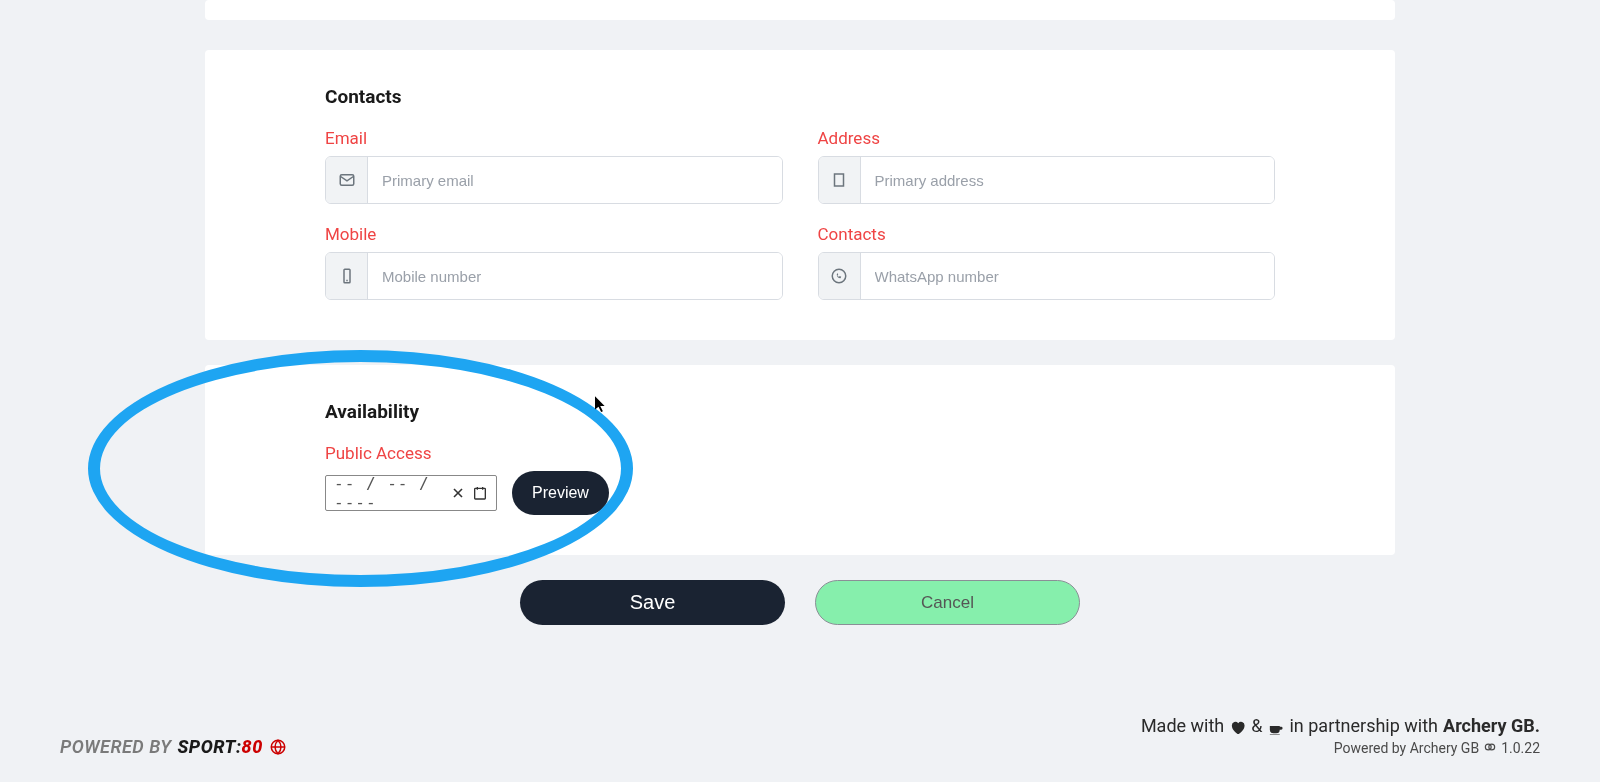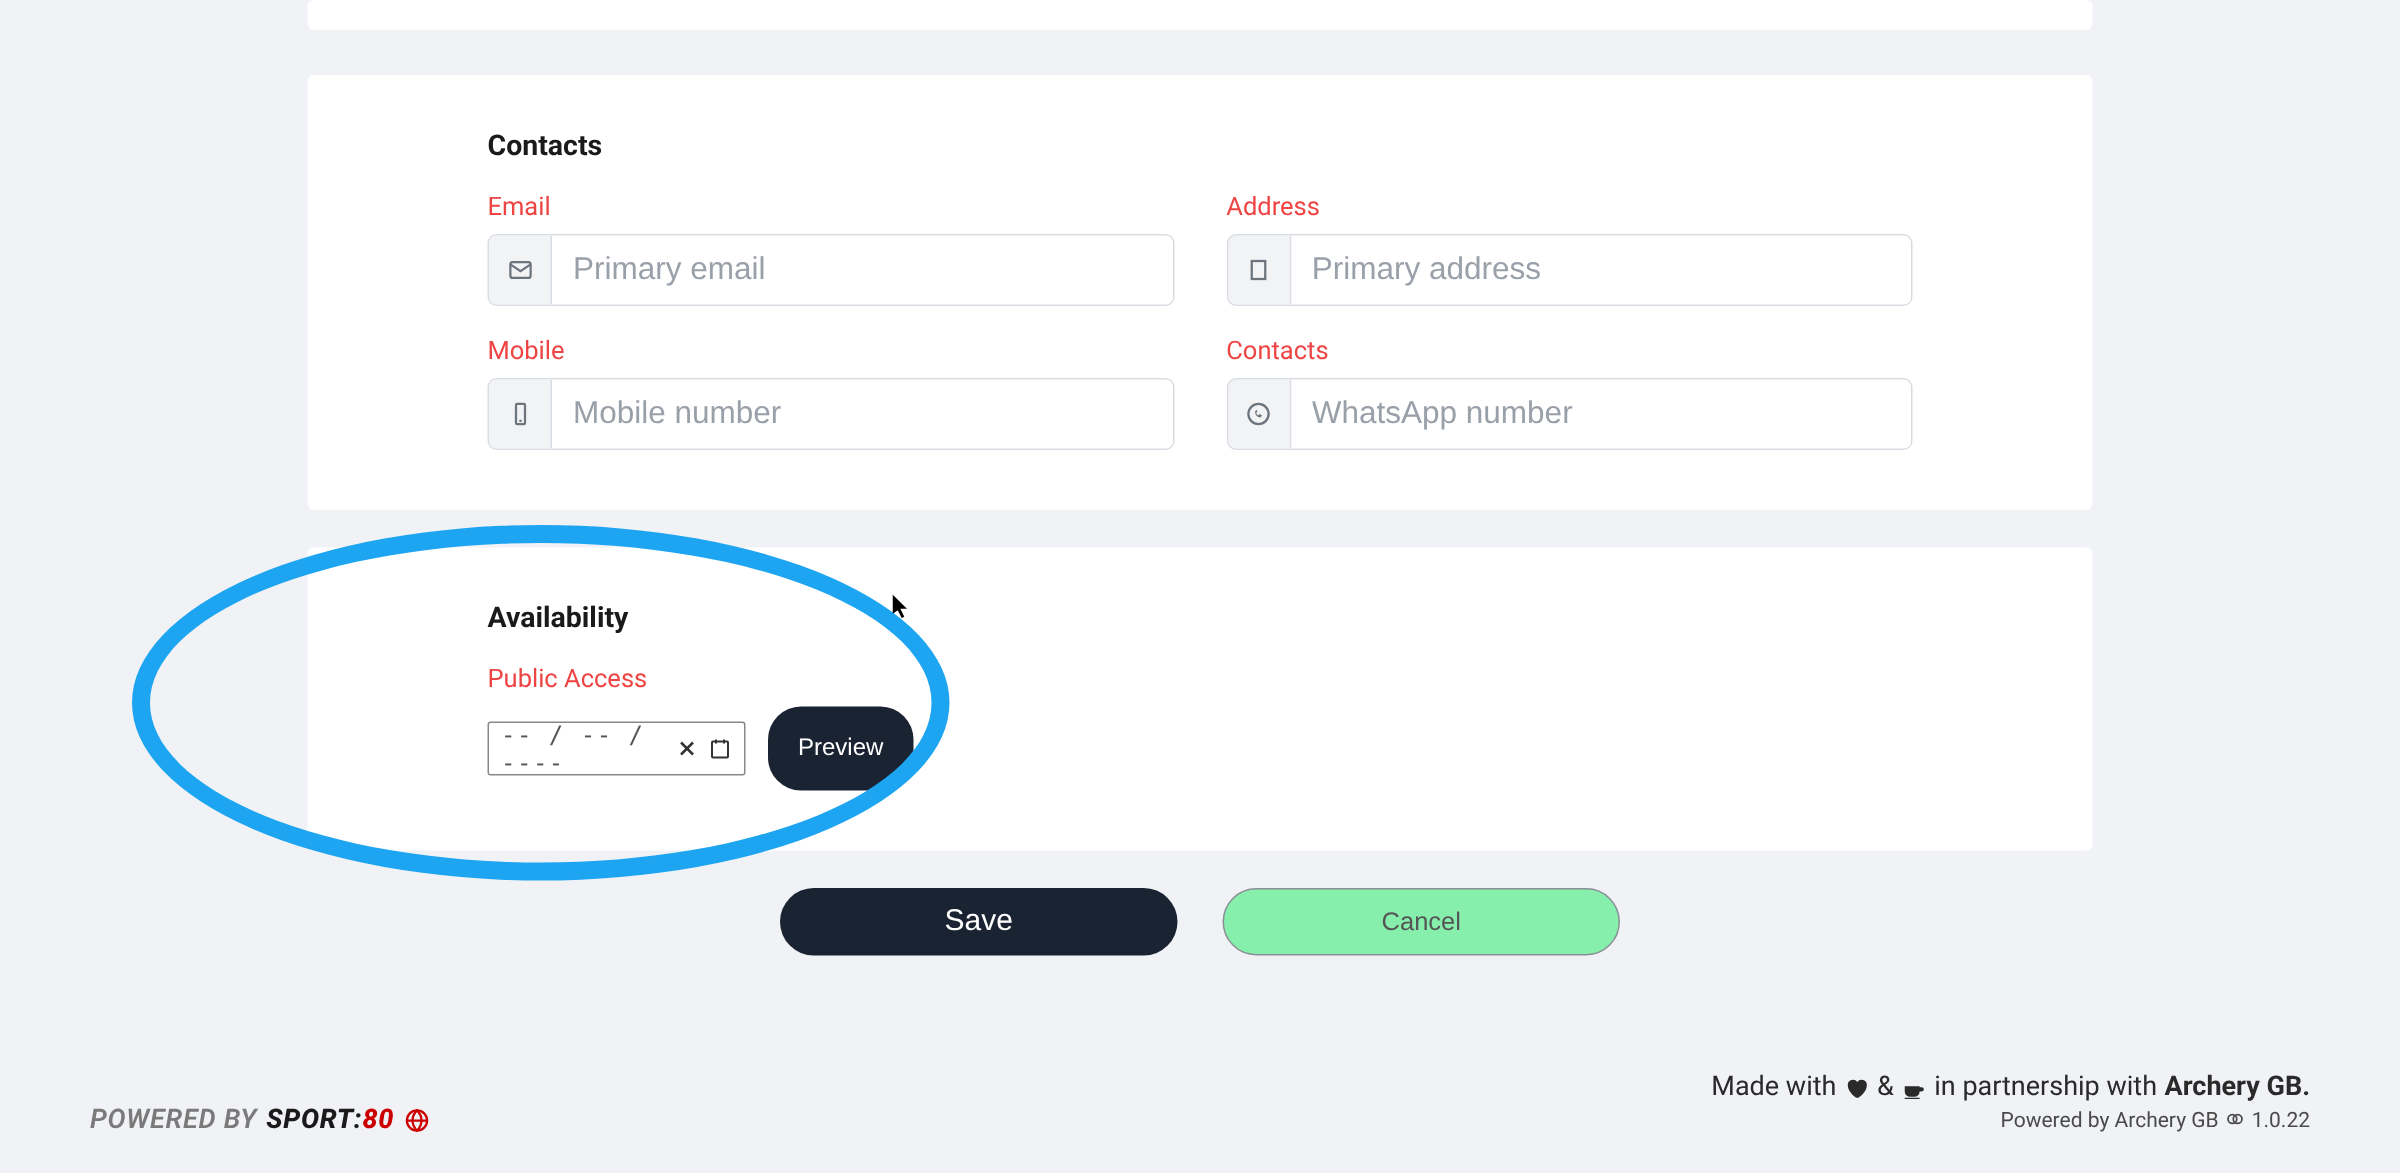--- a/index.html
+++ b/index.html
@@ -76,21 +76,21 @@
       color: #6c757d;
     }
     .input-icon svg {
       width: 18px;
       height: 18px;
     }
     .input-group input {
       flex: 1;
       border: none;
       padding: 0 14px;
-      font-size: 21px;
+      font-size: 15px;
       color: #333;
       outline: none;
       background: #fff;
     }
     .input-group input::placeholder {
       color: #9aa0a9;
     }
     .availability-card {
       position: relative;
     }
@@ -139,21 +139,21 @@
       display: flex;
       align-items: center;
     }
     .date-cal-icon svg { width: 16px; height: 16px; }
     .preview-btn {
       background: #1a2332;
       color: #fff;
       border: none;
       border-radius: 22px;
       padding: 0 20px;
-      height: 56px;
+      height: 44px;
       font-size: 16px;
       font-weight: 500;
       cursor: pointer;
     }
     .button-row {
       display: flex;
       justify-content: center;
       gap: 30px;
       margin-top: 25px;
       margin-bottom: 50px;

